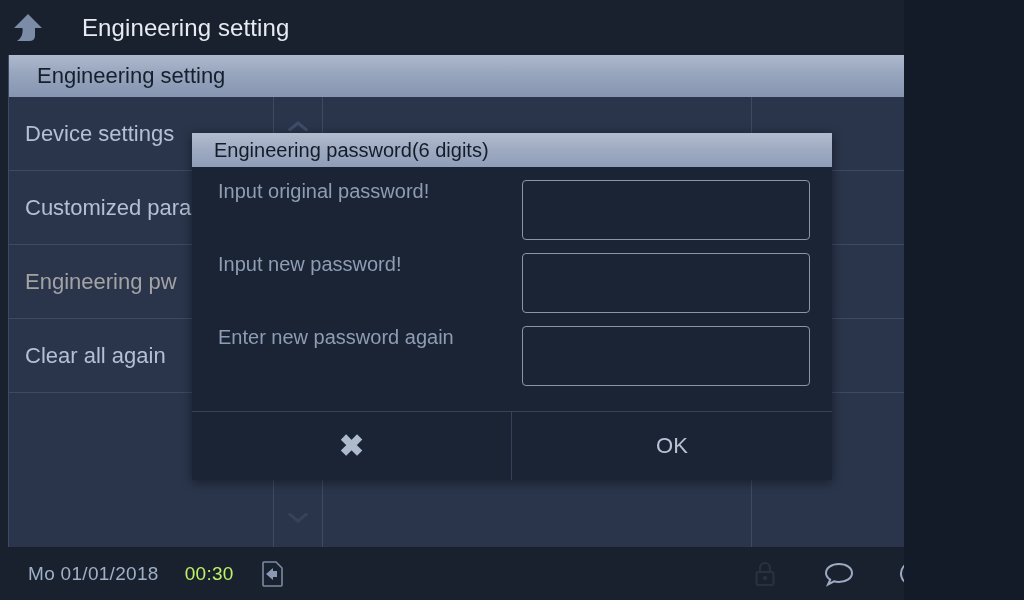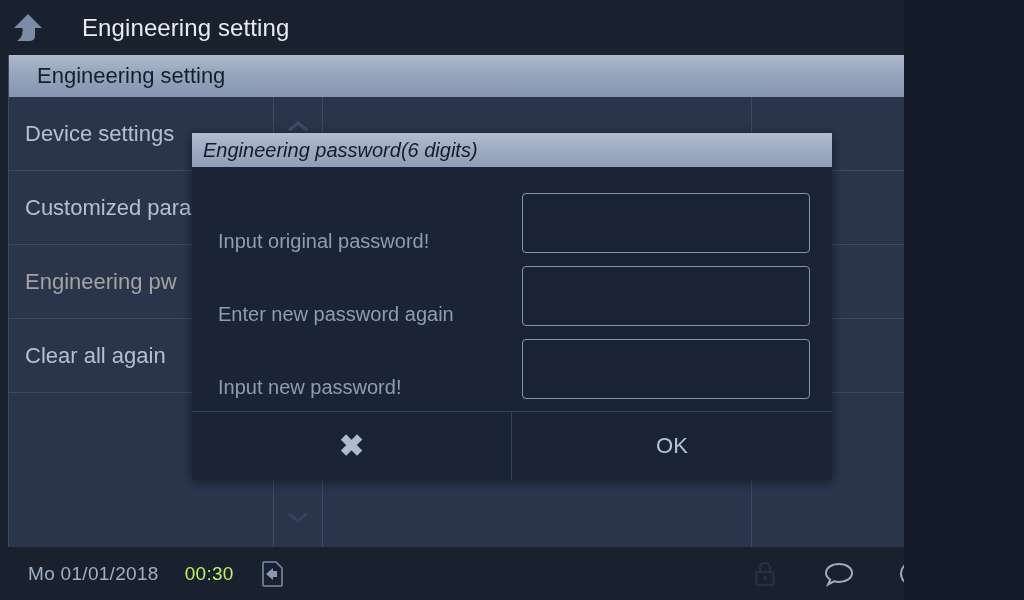--- a/index.html
+++ b/index.html
@@ -161,30 +161,29 @@
   }
   .dialog-title {
     height: 34px;
     background: linear-gradient(to bottom, #b2bccf 0%, #9eaac1 50%, #8f9eb8 100%);
     display: flex; align-items: center;
     box-sizing: border-box;
   }
   .dialog-title-label {
     font-size: 20px;
     color: #131c29;
-    padding-left: 11px;
-    font-style: italic;
+    padding-left: 22px;
   }
   .dialog-body {
     padding: 13px 0 12px 0;
     background: #1b2434;
   }
   .field-row {
     display: flex;
-    align-items: flex-end;
+    align-items: flex-start;
     height: 73px;
   }
   .field-label {
     width: 330px;
     font-size: 20px;
     color: #8e9db4;
     padding-left: 26px;
     box-sizing: border-box;
   }
   .field-input {
@@ -288,25 +287,25 @@
     <div class="dialog-title">
       <span class="dialog-title-label">Engineering password(6 digits)</span>
     </div>
 
     <div class="dialog-body">
       <div class="field-row">
         <span class="field-label">Input original password!</span>
         <input class="field-input" type="password" value="" style="">
       </div>
       <div class="field-row">
+        <span class="field-label">Input new password!</span>
+        <input class="field-input" type="password" value="" style="">
+      </div>
+      <div class="field-row">
         <span class="field-label">Enter new password again</span>
-        <input class="field-input" type="password" value="" style="">
-      </div>
-      <div class="field-row">
-        <span class="field-label">Input new password!</span>
         <input class="field-input" type="password" value="" style="">
       </div>
     </div>
 
     <div class="dialog-footer">
       <div class="dlg-btn cancel">
         <span class="x-glyph">✖</span>
       </div>
       <div class="dlg-btn">
         <span>OK</span>

